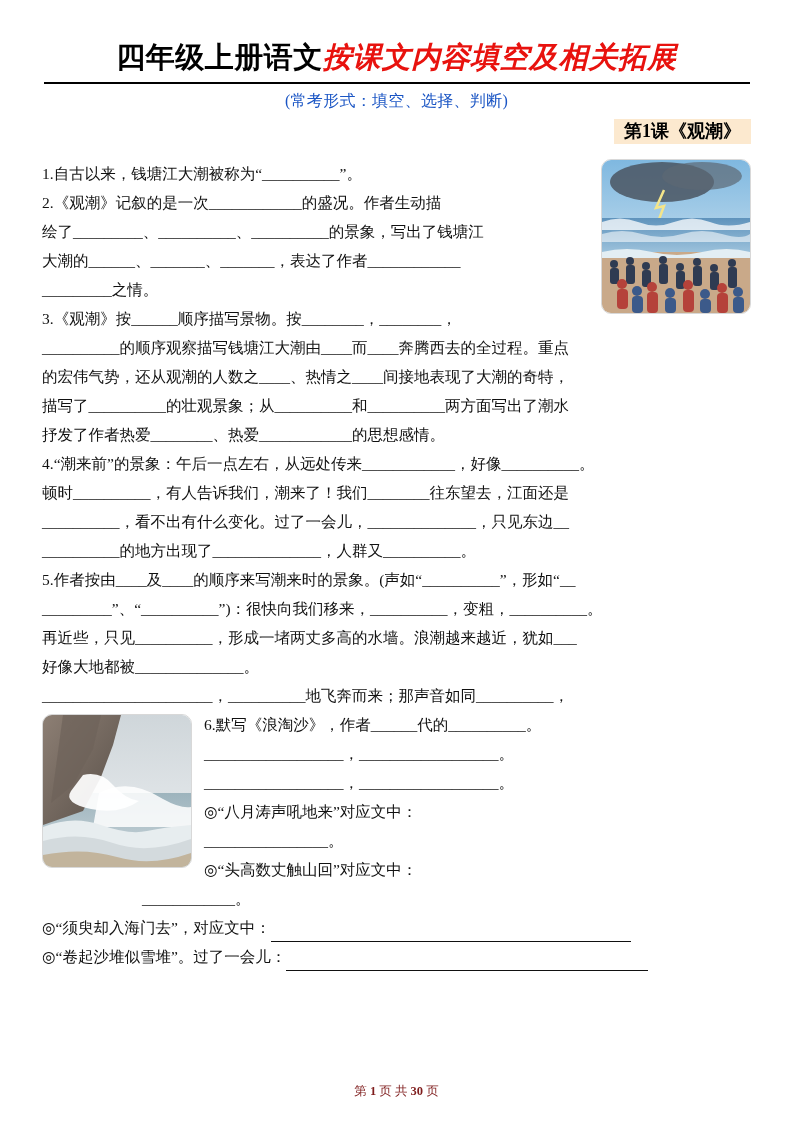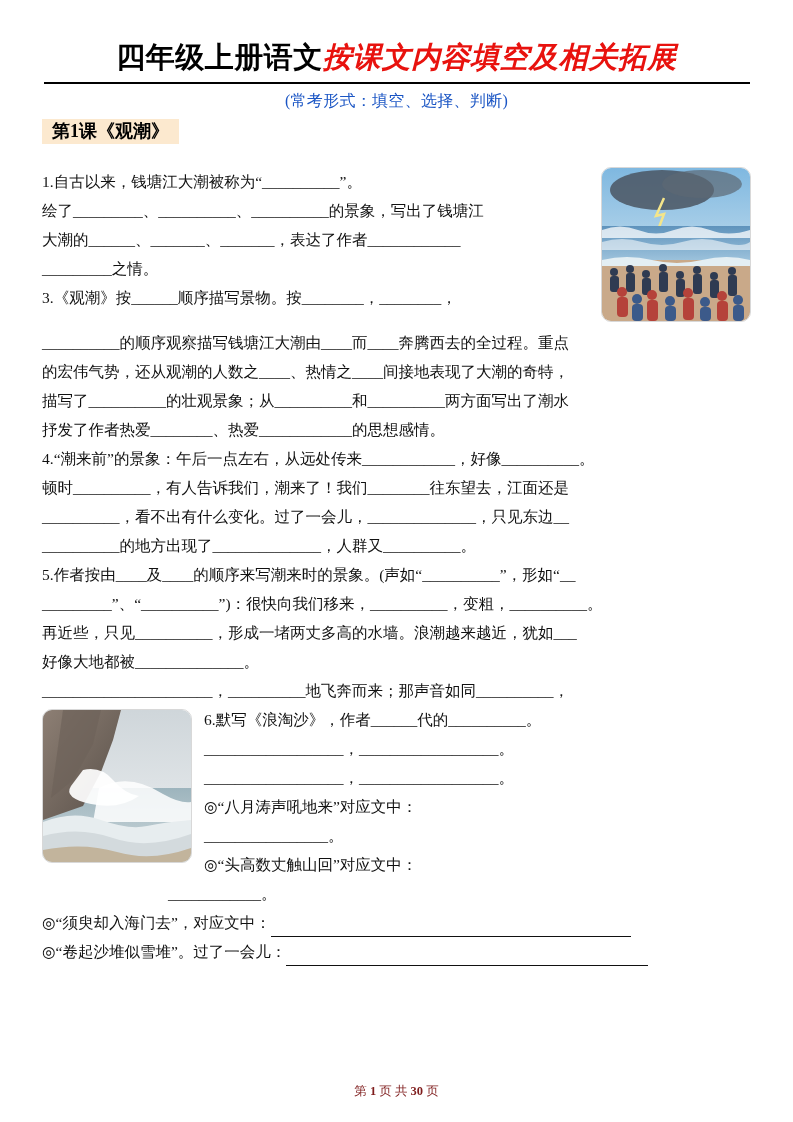--- a/index.html
+++ b/index.html
@@ -41,33 +41,33 @@
     margin: 4px auto 0 auto;
   }
   .subtitle {
     text-align: center;
     color: #1a55c4;
     font-size: 16px;
     margin-top: 7px;
     letter-spacing: 0.3px;
   }
   .lesson-head {
-    text-align: left;
+    text-align: right;
     margin-top: 7px;
   }
   .lesson-head span {
     background: #fce9cf;
     padding: 2px 10px 3px 10px;
     font-size: 18px;
     font-weight: bold;
     color: #000;
   }
   
   .content {
-    margin-top: 24px;
+    margin-top: 16px;
     font-size: 15.5px;
     line-height: 29px;
     text-align: justify;
   }
   .p { margin: 0; }
   .u {
     display: inline-block;
     border-bottom: 1px solid #111;
     vertical-align: bottom;
     height: 17px;
@@ -85,21 +85,21 @@
   .img-bottom {
     float: left;
     width: 148px;
     height: 152px;
     margin: 4px 12px 6px 0;
     border-radius: 10px;
     overflow: hidden;
     border: 1px solid #d8d8d8;
   }
   .clear { clear: both; }
-  .indent-block { padding-left: 100px; }
+  .indent-block { padding-left: 74px; }
   .footer {
     position: absolute;
     left: 0;
     right: 0;
     bottom: 22px;
     text-align: center;
     font-size: 12.5px;
     color: #7f1d1d;
   }
   .footer b { font-weight: bold; }
@@ -182,20 +182,21 @@
           <circle cx="103" cy="134" r="5"></circle>
             <rect x="98" y="139" width="11" height="14" rx="4"></rect>
           <circle cx="136" cy="132" r="5"></circle>
             <rect x="131" y="137" width="11" height="16" rx="4"></rect>
         </g>
       </svg>
     </div>
 
     <p class="p">1.自古以来，钱塘江大潮被称为“__________”。</p>
 
+    <p class="p">2.《观潮》记叙的是一次____________的盛况。作者生动描</p>
     <p class="p">绘了_________、__________、__________的景象，写出了钱塘江</p>
     <p class="p">大潮的______、_______、_______，表达了作者____________</p>
     <p class="p">_________之情。</p>
 
     <p class="p">3.《观潮》按______顺序描写景物。按________，________，</p>
     <div class="clear"></div>
     <p class="p">__________的顺序观察描写钱塘江大潮由____而____奔腾西去的全过程。重点</p>
     <p class="p">的宏伟气势，还从观潮的人数之____、热情之____间接地表现了大潮的奇特，</p>
     <p class="p">描写了__________的壮观景象；从__________和__________两方面写出了潮水</p>
     <p class="p">抒发了作者热爱________、热爱____________的思想感情。</p>

